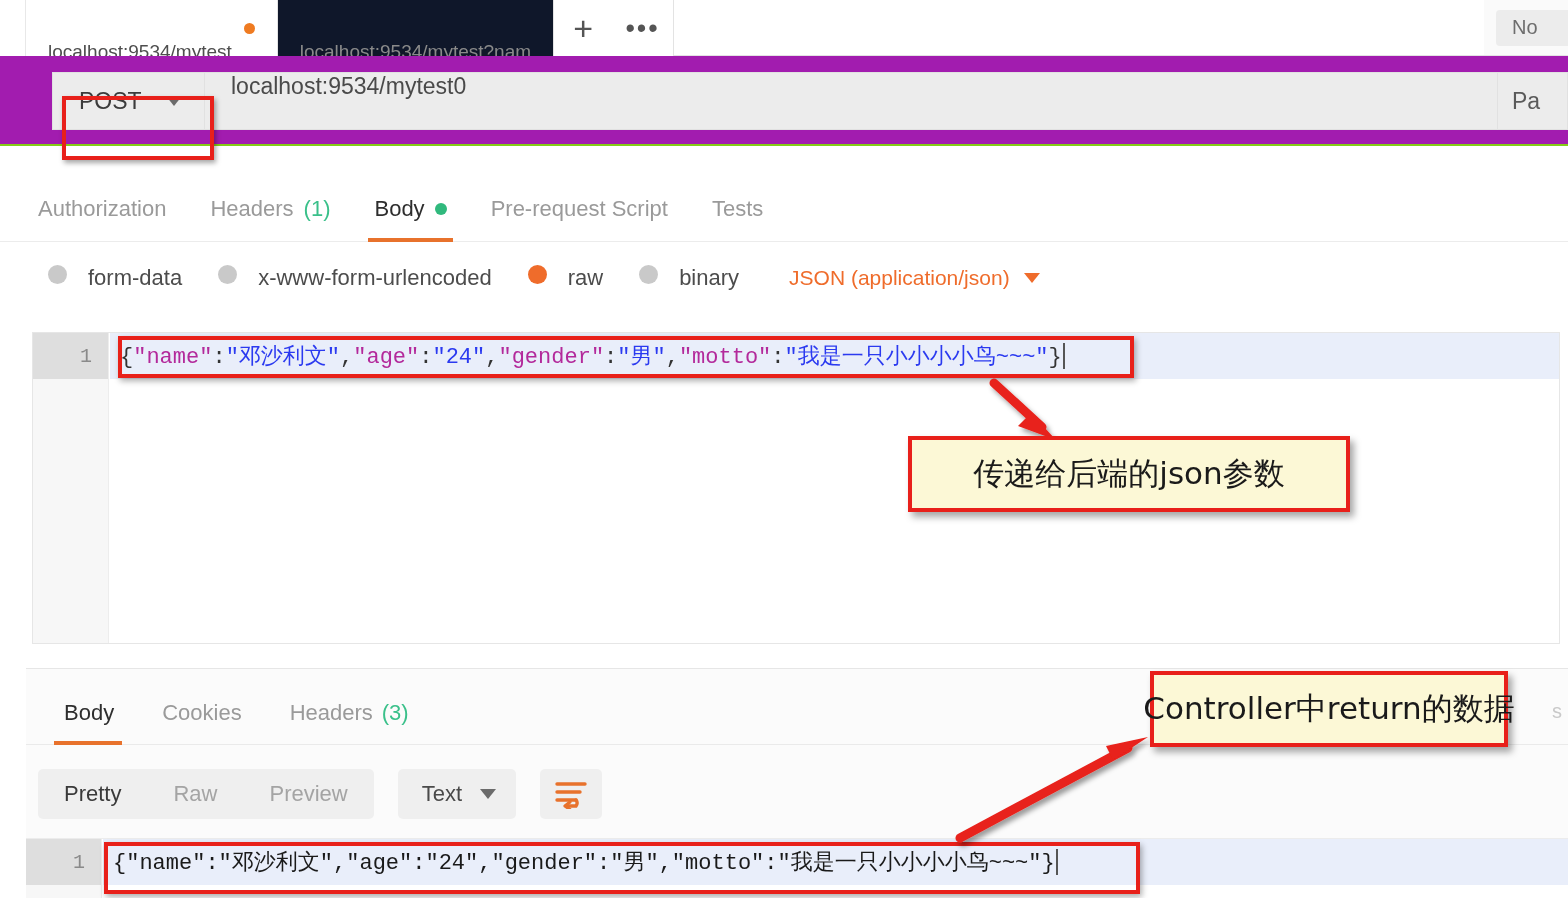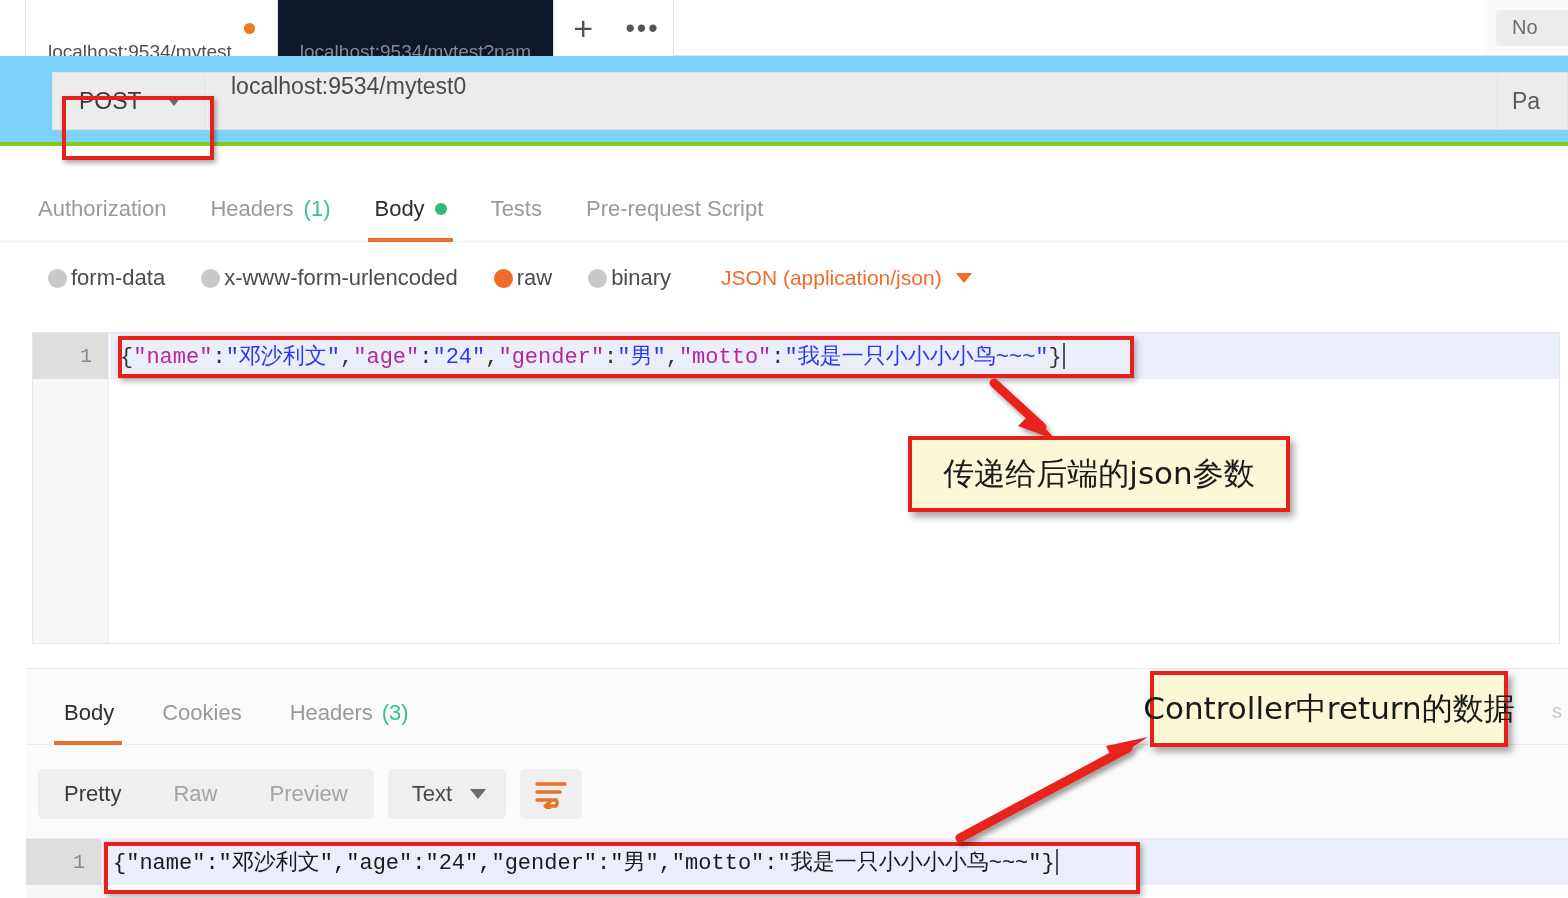--- a/index.html
+++ b/index.html
@@ -41,21 +41,21 @@
     align-self: center; margin-right: 0; margin-left: 12px;
     background: #ececec; border-radius: 4px 0 0 4px;
     height: 36px; min-width: 72px; padding: 0 0 0 16px;
     display:flex; align-items:center; font-size: 20px; color: #6d6d6d;
     overflow: hidden; white-space: nowrap; cursor:pointer;
   }
 
   
   .urlbar {
     position: absolute; left: 0; top: 56px; width: 1568px; height: 90px;
-    background: #7dd3fc; border-bottom: 4px solid #84cc16;
+    background: #a21caf; border-bottom: 2px solid #84cc16;
     display: flex; align-items: center;
   }
   .urlbar-inner {
     display: flex; align-items: stretch;
     position: absolute; left: 52px; top: 16px; right: 0; height: 58px;
   }
   .method-box {
     width: 152px; background: #ececec;
     border: 1px solid #e1e1e1; border-right: none;
     display: flex; align-items: center; justify-content: space-between;
@@ -99,21 +99,21 @@
     height: 4px; background: #e8722c;
   }
   .rt .count { color: #3ac08a; }
   .rt .greendot { width: 12px; height: 12px; border-radius: 50%; background: #30b97d; }
 
   
   .bodytype {
     position: absolute; left: 0; top: 242px; width: 1568px; height: 72px;
     display: flex; align-items: center; padding-left: 48px; gap: 0;
   }
-  .radio-item { display: flex; align-items: center; gap: 4px; margin-right: 36px; cursor: pointer; }
+  .radio-item { display: flex; align-items: flex-start; gap: 21px; margin-right: 36px; cursor: pointer; }
   .radio {
     width: 19px; height: 19px; border-radius: 50%; background: #c9c9c9; flex: none;
   }
   .radio.on { background: #ef6c2b; }
   .radio-label { font-size: 22px; color: #4c4c4c; white-space: nowrap; }
   .json-type {
     display: flex; align-items: center; gap: 14px; margin-left: 14px;
     font-size: 21px; color: #ef6c2b; cursor: pointer; white-space: nowrap;
   }
   .caret-orange {
@@ -168,21 +168,21 @@
   }
   .rsp.active { color: #2e2e2e; }
   .rsp.active::after {
     content:""; position:absolute; left: 14px; right: 16px; bottom: 0; height: 4px; background:#e8722c;
   }
   .rsp .count { color: #3ac08a; }
 
   
   .resp-toolbar {
     position: absolute; left: 26px; top: 765px; height: 58px;
-    display: flex; align-items: center; padding-left: 12px; gap: 14px;
+    display: flex; align-items: center; padding-left: 12px; gap: 24px;
   }
   .seg {
     display: flex; align-items: center; background: #efefef; border-radius: 5px; height: 50px;
   }
   .seg-btn {
     padding: 0 26px; height: 50px; display: flex; align-items: center;
     font-size: 22px; color: #a4a4a4; cursor: pointer; white-space: nowrap;
   }
   .seg-btn.active { color: #3a3a3a; }
   .fmt-select {
@@ -280,24 +280,24 @@
     </div>
     <div class="rt">
       <span>Headers</span>
       <span class="count">(1)</span>
     </div>
     <div class="rt active">
       <span>Body</span>
       <span class="greendot"></span>
     </div>
     <div class="rt">
+      <span>Pre-request Script</span>
+    </div>
+    <div class="rt">
       <span>Tests</span>
-    </div>
-    <div class="rt">
-      <span>Pre-request Script</span>
     </div>
   </div>
 
   <div class="bodytype">
     <div class="radio-item">
       <span class="radio"></span>
       <span class="radio-label">form-data</span>
     </div>
     <div class="radio-item">
       <span class="radio"></span>
@@ -388,21 +388,21 @@
     <g filter="url(#shd)">
       <path d="M994 383 L1042 427" stroke="#e8201a" stroke-width="9" stroke-linecap="round" fill="none"></path>
       <path d="M1056 440 L1018 426 L1031 413 Z" fill="#e8201a"></path>
     </g>
     <g filter="url(#shd)">
       <path d="M960 838 L1128 748" stroke="#e8201a" stroke-width="9" stroke-linecap="round" fill="none"></path>
       <path d="M1148 737 L1106 746 L1113 760 Z" fill="#e8201a"></path>
     </g>
   </svg>
 
-  <div class="callout" style="left:908px; top:436px; width:382px; height:76px;justify-content:center;">
+  <div class="callout" style="left:908px; top:436px; width:442px; height:76px;justify-content:center;">
     <span>传递给后端的json参数</span>
   </div>
 
   <div class="callout" style="left:1150px; top:671px; width:358px; height:76px;">
     <span>Controller中return的数据</span>
   </div>
 
 </div>
 
 </body></html>

